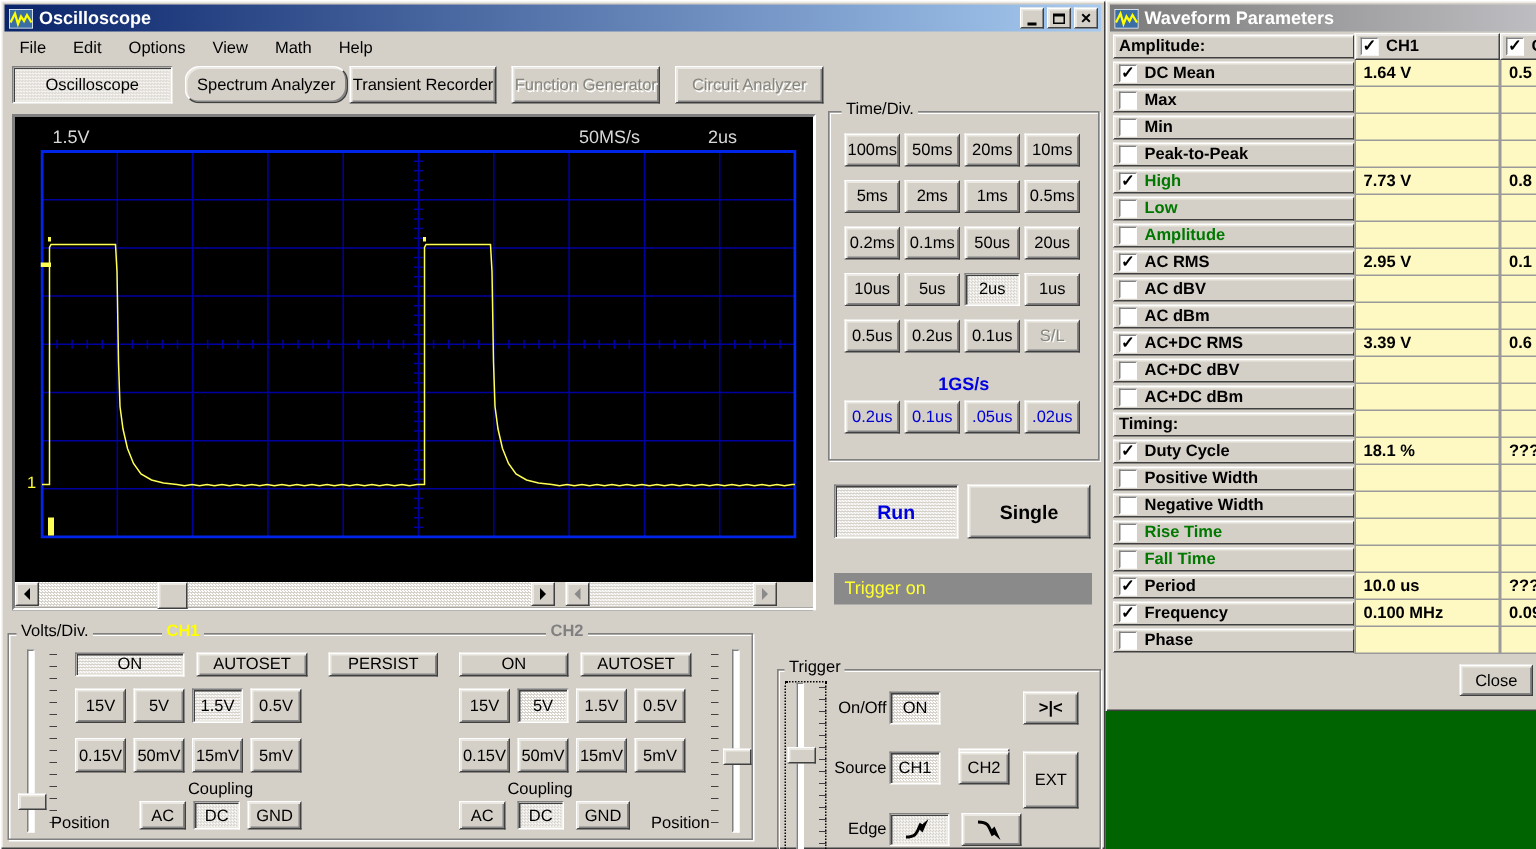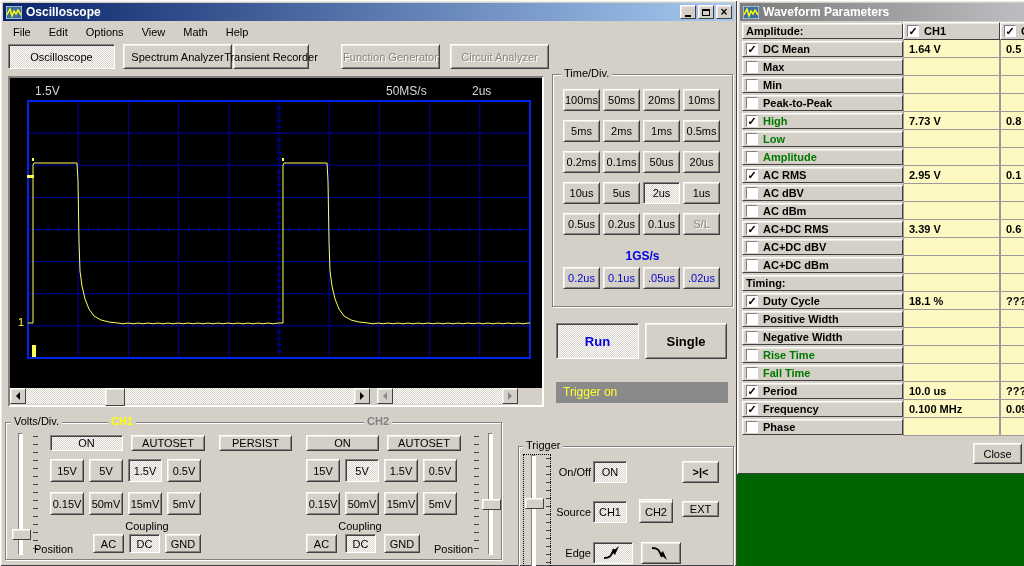--- a/index.html
+++ b/index.html
@@ -134,22 +134,22 @@
         </div>
       <div class="tb-btn">
           <span class="glyph-x">×</span>
         </div>
     </div>
   </div>
 
   <div id="menu-bar"><span class="menu-item">File</span><span class="menu-item">Edit</span><span class="menu-item">Options</span><span class="menu-item">View</span><span class="menu-item">Math</span><span class="menu-item">Help</span></div>
   <div id="tab-row">
       <div class="btn tab pressed" style="left: 8px; width: 107px;">Oscilloscope</div>
-      <div class="btn tab" style="left: 123px; width: 109px;">Spectrum Analyzer</div>
-      <div class="btn tab" style="left: 233px; width: 76px;">Transient Recorder</div>
+      <div class="btn tab" style="left: 123px; width: 109px; border-radius: 10px;">Spectrum Analyzer</div>
+      <div class="btn tab" style="left: 233px; width: 98px;">Transient Recorder</div>
       <div class="btn tab disabled" style="left: 341px; width: 99px;">Function Generator</div>
       <div class="btn tab disabled" style="left: 450px; width: 99px;">Circuit Analyzer</div>
     </div>
 
   <div id="scope">
     <span class="scope-label" style="left:25px;top:6px;">1.5V</span>
     <span class="scope-label" style="left:376px;top:6px;">50MS/s</span>
     <span class="scope-label" style="left:462px;top:6px;">2us</span>
     <span id="ch-marker" style="left:8px;top:238px;">1</span>
     <svg id="scope-svg" width="504" height="259" viewBox="0 0 504 259">
@@ -394,21 +394,21 @@
       <div class="ticks ticks-right"></div>
       <div class="thumb" style="top:43px;"></div>
     </div>
     <span class="lbl" style="left:36px;top:19px;width:36px;text-align:right;">On/Off</span>
     <div class="btn pressed" style="left:74px;top:14px;width:34px;height:22px;">ON</div>
     <div class="btn" style="left:120px;top:14px;width:34px;height:22px;margin-top:38px;">OFF</div>
     <div class="btn" style="left:163px;top:14px;width:37px;height:22px;font-weight:bold;">&gt;|&lt;</div>
     <span class="lbl" style="left:36px;top:59px;width:36px;text-align:right;">Source</span>
     <div class="btn pressed" style="left:74px;top:54px;width:34px;height:22px;">CH1</div>
     <div class="btn" style="left:120px;top:54px;width:34px;height:22px;">CH2</div>
-    <div class="btn" style="left:163px;top:54px;width:37px;height:16px;">EXT</div>
+    <div class="btn" style="left:163px;top:54px;width:37px;height:38px;">EXT</div>
     <span class="lbl" style="left:36px;top:100px;width:36px;text-align:right;">Edge</span>
     <div class="btn pressed" style="left:74px;top:95px;width:40px;height:22px;">
       <svg width="24" height="16" viewBox="0 0 24 16">
         <path d="M3,13 C9,13 10,11 12,6 L13,4" stroke="#000" stroke-width="2" fill="none"></path>
         <polygon points="11,7 18,1 14,10" fill="#000"></polygon>
       </svg>
     </div>
     <div class="btn" style="left:122px;top:95px;width:40px;height:22px;">
       <svg width="24" height="16" viewBox="0 0 24 16">
         <path d="M3,3 C9,3 10,5 12,10 L13,12" stroke="#000" stroke-width="2" fill="none"></path>

